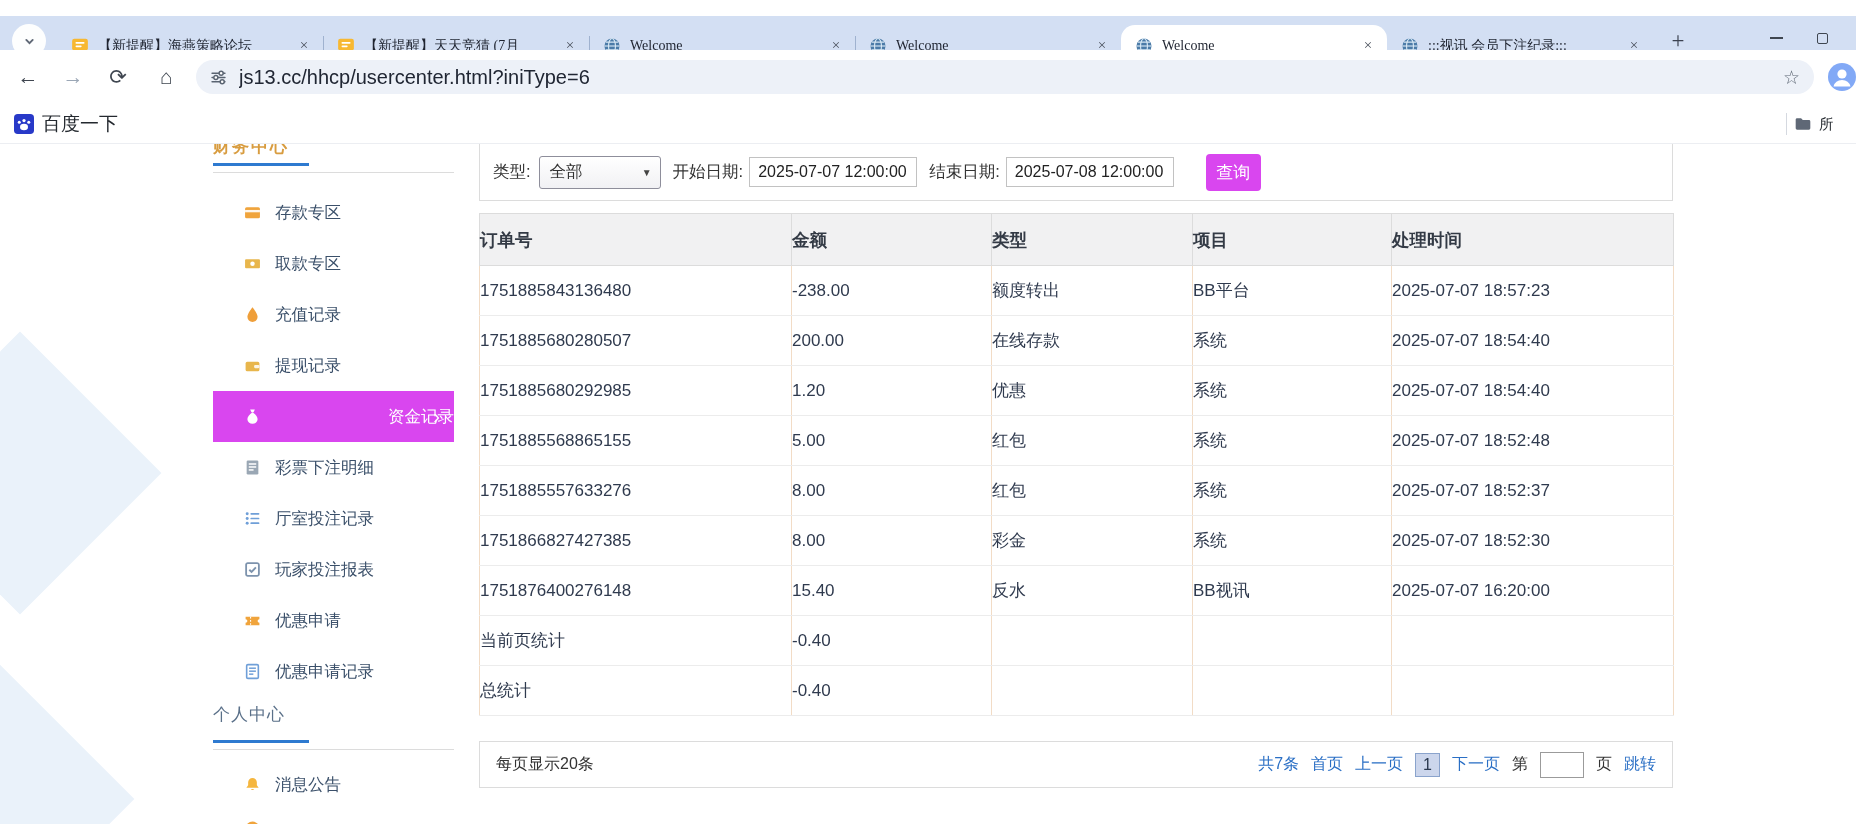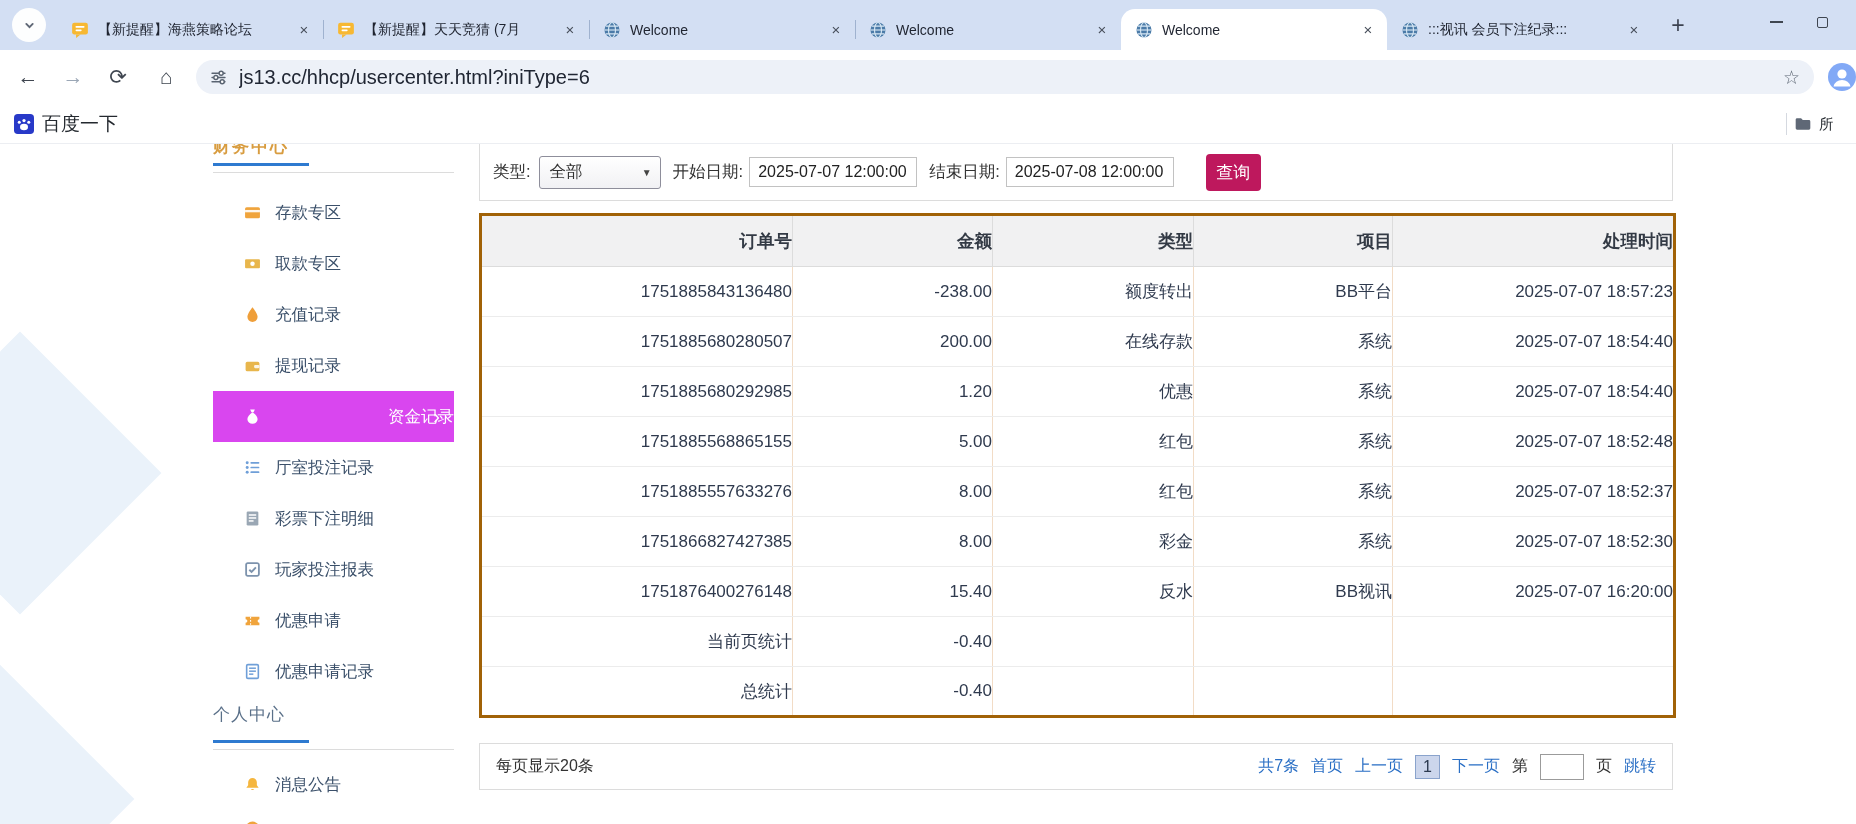--- a/index.html
+++ b/index.html
@@ -1,20 +1,20 @@
 <!DOCTYPE html>
 <html><head>
 <meta charset="utf-8">
 <style>
   * { margin:0; padding:0; box-sizing:border-box; }
   body { font-family:"Liberation Sans","DejaVu Sans",sans-serif; }
   .screen { position:relative; width:1856px; height:824px; background:#fff; overflow:hidden; }
 
   
-  .tabbar { position:absolute; left:0; top:0; width:100%; height:50px; background:#d3dff3; }
+  .tabbar { position:absolute; left:0; top:16px; width:100%; height:50px; background:#d3dff3;font-family:Liberation Serif, serif; }
   .tabsearch { position:absolute; left:12px; top:8px; width:34px; height:34px; border-radius:50%; background:#fdfefe; display:flex; align-items:center; justify-content:center; }
   .tabs { position:absolute; left:57px; top:9px; height:41px; display:flex; }
   .tab { width:266px; height:41px; display:flex; align-items:center; padding:0 10px 0 14px; position:relative; border-radius:14px 14px 0 0; color:#1f2430; cursor:pointer; }
   .tab:not(.active) + .tab:not(.active)::before { content:""; position:absolute; left:0; top:11px; height:19px; width:1px; background:#9fb2cf; }
   .tab.active { background:#fff; }
   .favicon { width:18px; height:18px; margin-right:9px; flex:0 0 auto; }
   .favicon svg { width:18px; height:18px; display:block; }
   .tab-title { flex:1; font-size:14px; white-space:nowrap; overflow:hidden; }
   .tab-close { width:18px; height:18px; line-height:17px; text-align:center; font-size:15px; color:#49505c; border-radius:50%; margin-left:6px; flex:0 0 auto; }
   .newtab { position:absolute; left:1664px; top:11px; width:28px; height:28px; font-size:23px; color:#3c4250; display:flex; align-items:center; justify-content:center; }
@@ -66,23 +66,23 @@
   .partial-item { margin-top:10px; padding-left:31px; height:20px; }
   .partial-item svg { width:17px; height:17px; display:block; }
 
   
   .content { position:absolute; left:479px; top:0; width:1194px; }
   .filterbox { height:57px; border:1px solid #dcdcdc; border-top:none; display:flex; align-items:center; padding-left:13px; font-size:16.5px; color:#333; }
   .fsel { width:122px; height:33px; border:1px solid #8e8e9b; border-radius:3px; background:linear-gradient(#ffffff,#f1f1f4); display:flex; align-items:center; justify-content:space-between; padding:0 8px 0 10px; margin-left:8px; cursor:pointer; }
   .sel-arrow { font-size:10px; color:#444; }
   .ml { margin-left:12px; }
   .dateinput { width:168px; height:30px; border:1px solid #c2c2c2; margin-left:6px; font-size:16px; padding:0 8px; color:#222; font-family:inherit; }
-  .querybtn { margin-left:32px; width:55px; height:37px; background:#be185d; color:#fff; border:none; border-radius:4px; font-size:17px; font-family:inherit; cursor:pointer; }
-
-  .records { margin-top:12px; width:1194px; border-collapse:collapse; table-layout:fixed; font-size:17px; color:#2f3a4e; text-align:right; border:3px solid #a16207; }
+  .querybtn { margin-left:32px; width:55px; height:37px; background:#d946ef; color:#fff; border:none; border-radius:4px; font-size:17px; font-family:inherit; cursor:pointer; }
+
+  .records { margin-top:12px; width:1194px; border-collapse:collapse; table-layout:fixed; font-size:17px; color:#2f3a4e; text-align:left; border:1px solid #a16207; }
   .records th { height:52px; background:#f1f1f2; color:#333a45; font-weight:bold; font-size:17.5px; border:1px solid #dcdcdc; }
   .records td { height:50px; border-top:1px solid #ececec; border-bottom:1px solid #ececec; border-left:1px solid #f2dcc6; border-right:1px solid #f2dcc6; }
 
   .pager { margin-top:25px; height:47px; border:1px solid #dcdcdc; display:flex; align-items:center; justify-content:space-between; padding:0 16px; font-size:16px; color:#333; }
   .pright { display:flex; align-items:center; gap:12px; }
   .plink { color:#2a6fc5; text-decoration:none; cursor:pointer; }
   .pcur { min-width:14px; padding:2px 7px; border:1px solid #8aa3cc; background:#ccd6ec; color:#2c3a50; text-align:center; cursor:pointer; }
   .pinput { width:44px; height:26px; border:1px solid #9b9b9b; font-family:inherit; }
   .ptext { color:#333; }
 </style>
@@ -286,40 +286,40 @@
                 <path d="M5.8 1.5h4.4L9 4H7Z" fill="#ffffff"></path>
                 <path d="M8 4C5 6 3.2 8.4 3.2 10.6A4.8 4.3 0 0 0 8 14.8a4.8 4.3 0 0 0 4.8-4.2C12.8 8.4 11 6 8 4Z" fill="#ffffff"></path>
               </svg>
             </span>
             <span class="side-label">资金记录</span>
             <span class="side-chevron">›</span>
           </div>
           <div class="side-item">
             <span class="side-icon">
               <svg viewBox="0 0 16 16">
+                <rect x="2.5" y="1.5" width="11" height="13" rx="1.2" fill="#9aa7b4"></rect>
+                <rect x="4.5" y="4" width="7" height="1.4" fill="#fff"></rect>
+                <rect x="4.5" y="6.8" width="7" height="1.4" fill="#fff"></rect>
+                <rect x="4.5" y="9.6" width="4.5" height="1.4" fill="#fff"></rect>
+              </svg>
+            </span>
+            <span class="side-label">彩票下注明细</span>
+          </div>
+          <div class="side-item">
+            <span class="side-icon">
+              <svg viewBox="0 0 16 16">
                 <circle cx="3" cy="3.6" r="1.4" fill="#6f9fd8"></circle>
                 <rect x="6" y="2.8" width="8.5" height="1.6" rx=".8" fill="#6f9fd8"></rect>
                 <circle cx="3" cy="8" r="1.4" fill="#6f9fd8"></circle>
                 <rect x="6" y="7.2" width="8.5" height="1.6" rx=".8" fill="#6f9fd8"></rect>
                 <circle cx="3" cy="12.4" r="1.4" fill="#6f9fd8"></circle>
                 <rect x="6" y="11.6" width="8.5" height="1.6" rx=".8" fill="#6f9fd8"></rect>
               </svg>
             </span>
             <span class="side-label">厅室投注记录</span>
-          </div>
-          <div class="side-item">
-            <span class="side-icon">
-              <svg viewBox="0 0 16 16">
-                <rect x="2.5" y="1.5" width="11" height="13" rx="1.2" fill="#9aa7b4"></rect>
-                <rect x="4.5" y="4" width="7" height="1.4" fill="#fff"></rect>
-                <rect x="4.5" y="6.8" width="7" height="1.4" fill="#fff"></rect>
-                <rect x="4.5" y="9.6" width="4.5" height="1.4" fill="#fff"></rect>
-              </svg>
-            </span>
-            <span class="side-label">彩票下注明细</span>
           </div>
           <div class="side-item">
             <span class="side-icon">
               <svg viewBox="0 0 16 16">
                 <rect x="2" y="2" width="12" height="12" rx="1.5" fill="none" stroke="#7d93ad" stroke-width="1.7"></rect>
                 <path d="M5 8.2l2.1 2.1L11.2 6" fill="none" stroke="#7d93ad" stroke-width="1.8"></path>
               </svg>
             </span>
             <span class="side-label">玩家投注报表</span>
           </div>

